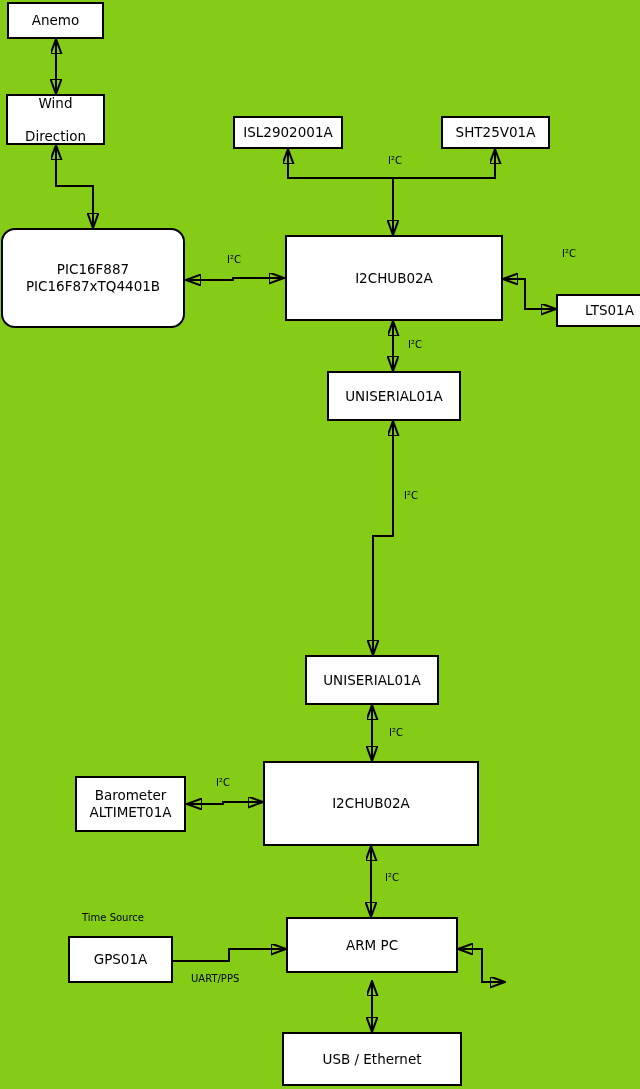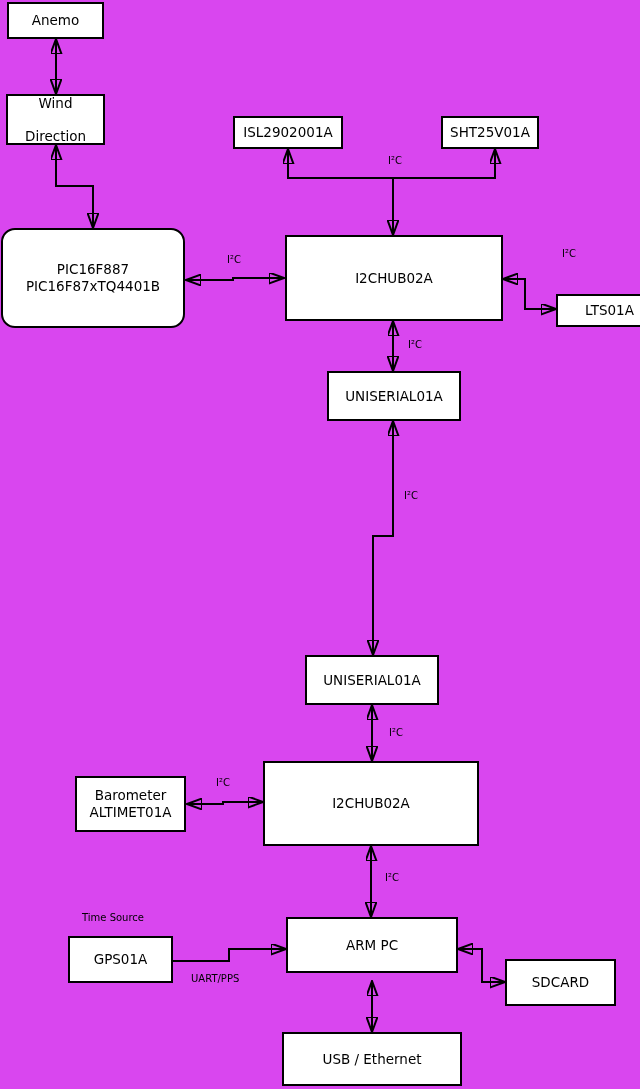--- a/index.html
+++ b/index.html
@@ -1,20 +1,20 @@
 <!DOCTYPE html>
 <html><head>
 <meta charset="utf-8">
 <style>
   html, body { margin: 0; padding: 0; background: #ffffff; }
   #canvas {
     position: relative;
     width: 640px;
     height: 1089px;
-    background: #d946ef;
+    background: #84cc16;
     font-family: "DejaVu Sans", "Liberation Sans", sans-serif;
     color: #000000;
     overflow: hidden;
   }
   #wires {
     position: absolute;
     left: 0; top: 0;
     width: 640px; height: 1089px;
   }
   #wires path {
@@ -40,21 +40,21 @@
     position: absolute;
     font-size: 10px;
     line-height: 15px;
     white-space: nowrap;
   }
   
   .b-anemo     { left: 7px;   top: 2px;    width: 97px;  height: 37px; }
   .b-wind      { left: 6px;   top: 94px;   width: 99px;  height: 51px; gap: 16px; }
   .b-pic       { left: 1px;   top: 228px;  width: 184px; height: 100px; border-radius: 14px; }
   .b-isl       { left: 233px; top: 116px;  width: 110px; height: 33px; }
-  .b-sht       { left: 441px; top: 116px;  width: 98px; height: 33px; }
+  .b-sht       { left: 441px; top: 116px;  width: 109px; height: 33px; }
   .b-hub1      { left: 285px; top: 235px;  width: 218px; height: 86px; }
   .b-lts       { left: 556px; top: 294px;  width: 107px;  height: 33px; }
   .b-uni1      { left: 327px; top: 371px;  width: 134px; height: 50px; }
   .b-uni2      { left: 305px; top: 655px;  width: 134px; height: 50px; }
   .b-baro      { left: 75px;  top: 776px;  width: 111px; height: 56px; }
   .b-hub2      { left: 263px; top: 761px;  width: 216px; height: 85px; }
   .b-armpc     { left: 286px; top: 917px;  width: 172px; height: 56px; }
   .b-gps       { left: 68px;  top: 936px;  width: 105px; height: 47px; }
   .b-sdcard    { left: 505px; top: 959px;  width: 111px; height: 47px; }
   .b-usb       { left: 282px; top: 1032px; width: 180px; height: 54px; }
@@ -146,23 +146,20 @@
   </div>
 
   <div class="box b-armpc">
     <span>ARM PC</span>
   </div>
 
   <div class="box b-gps">
     <span>GPS01A</span>
   </div>
 
-  <div class="box b-sdcard">
-    <span>SDCARD</span>
-  </div>
 
   <div class="box b-usb">
     <span>USB / Ethernet</span>
   </div>
 
   <div class="lbl l-i2c-topbus">I²C</div>
   <div class="lbl l-i2c-pichub">I²C</div>
   <div class="lbl l-i2c-hublts">I²C</div>
   <div class="lbl l-i2c-hubuni1">I²C</div>
   <div class="lbl l-i2c-unilink">I²C</div>

